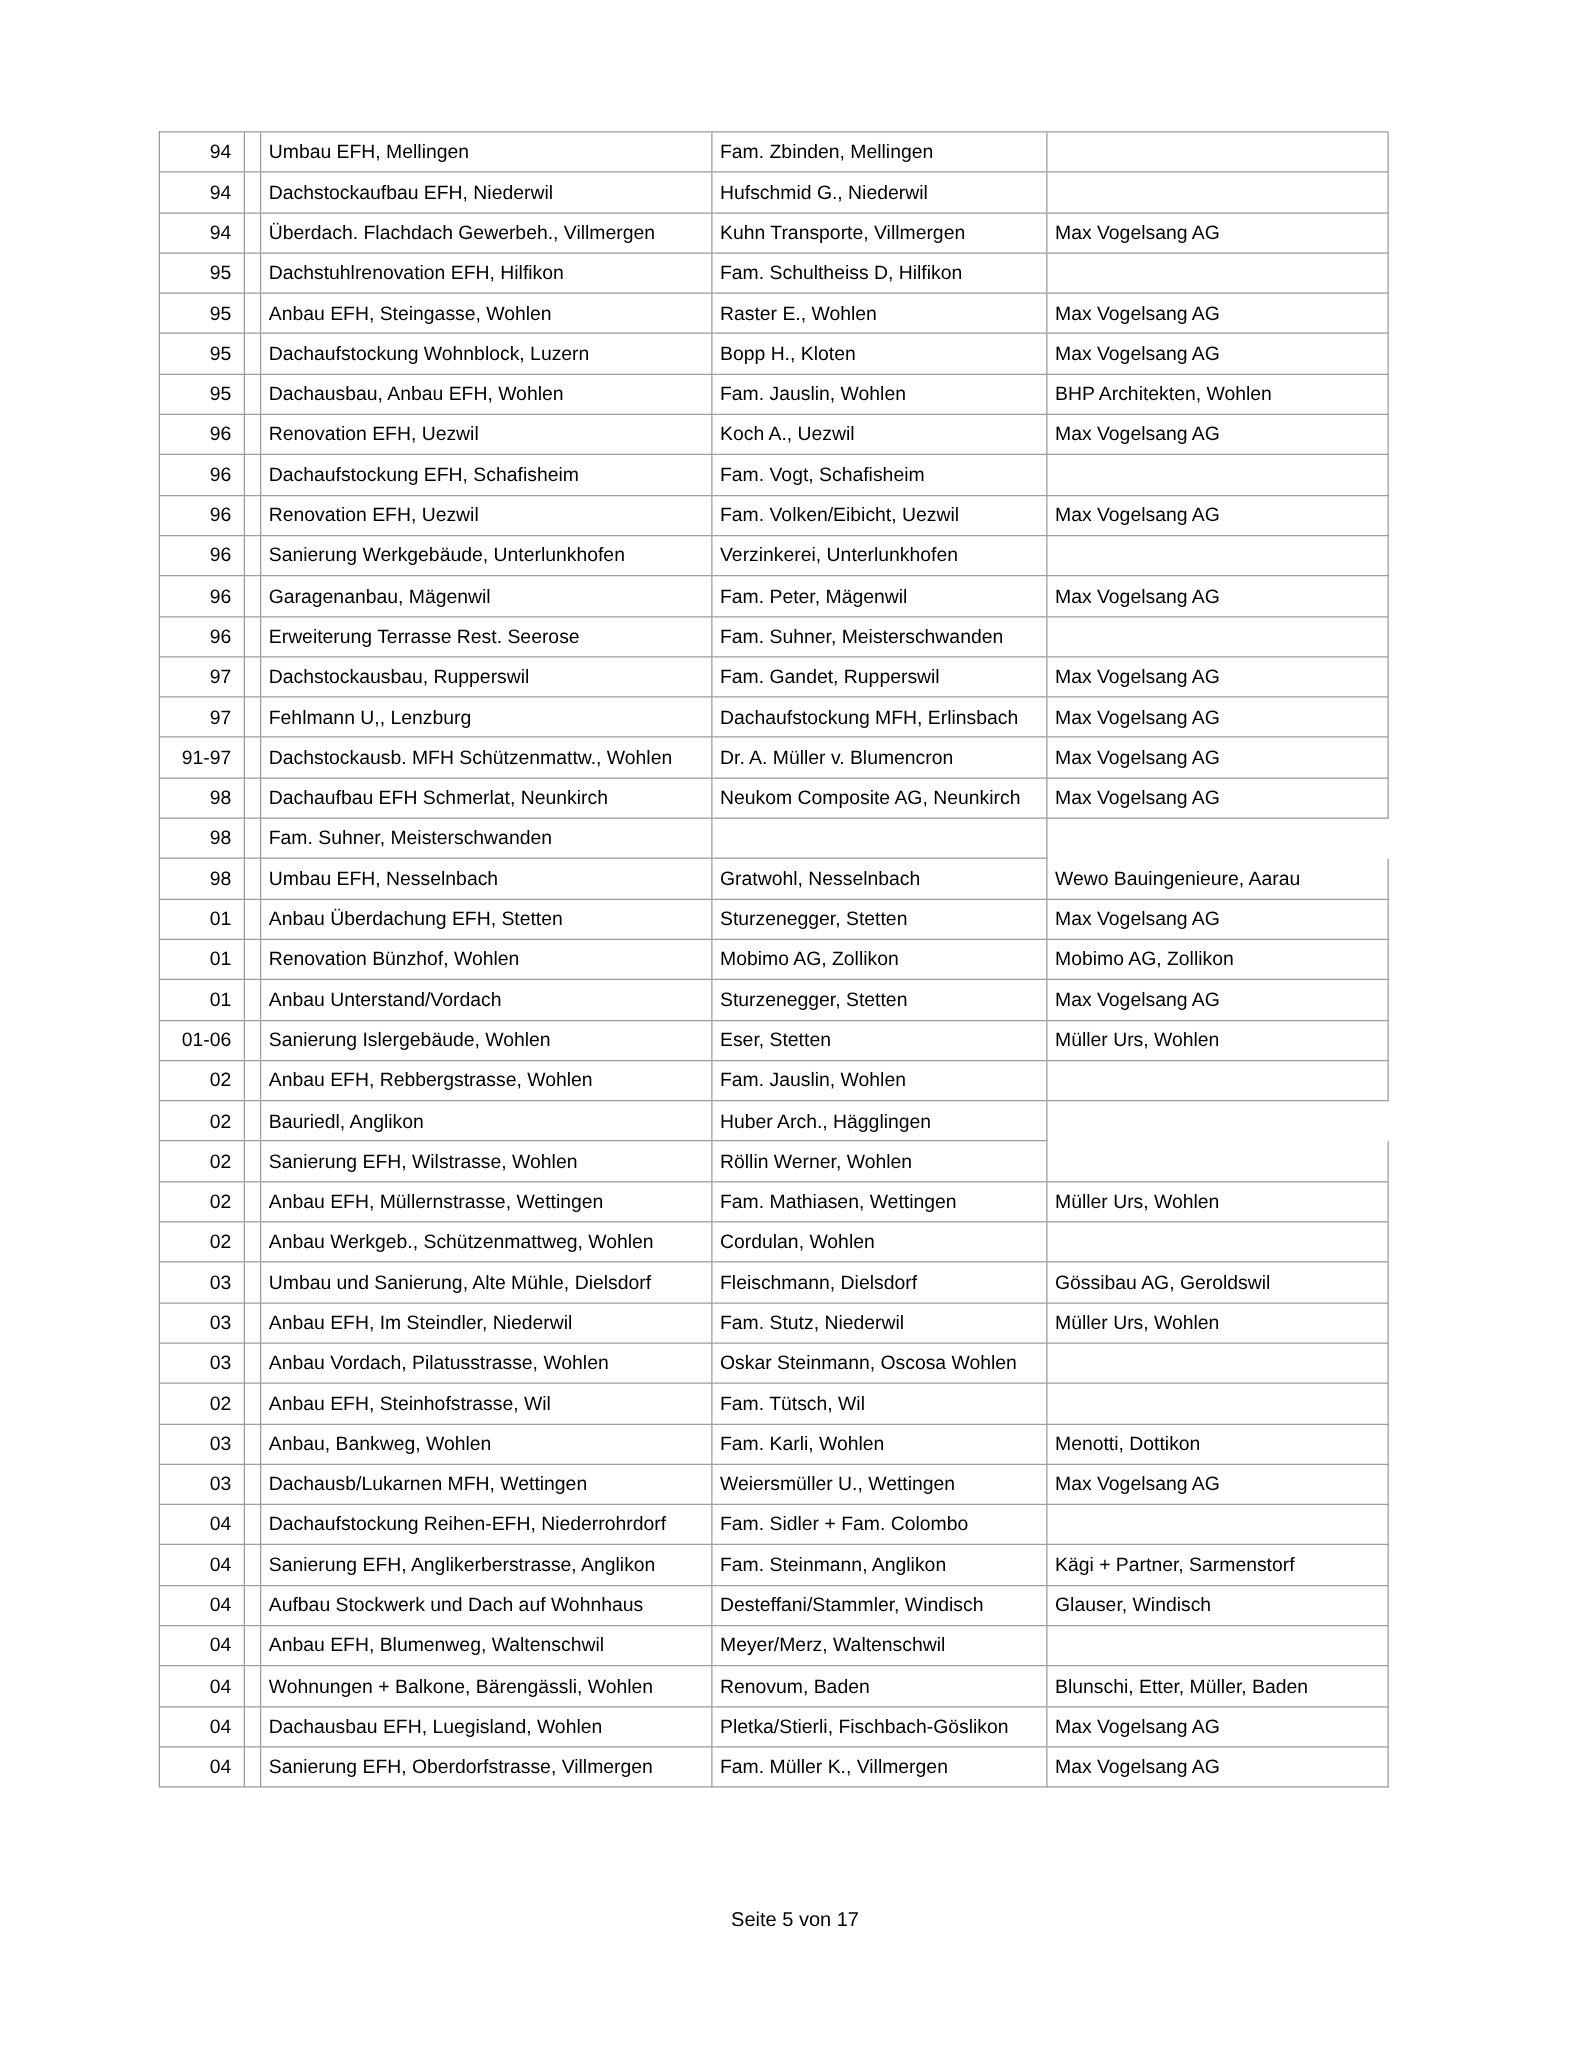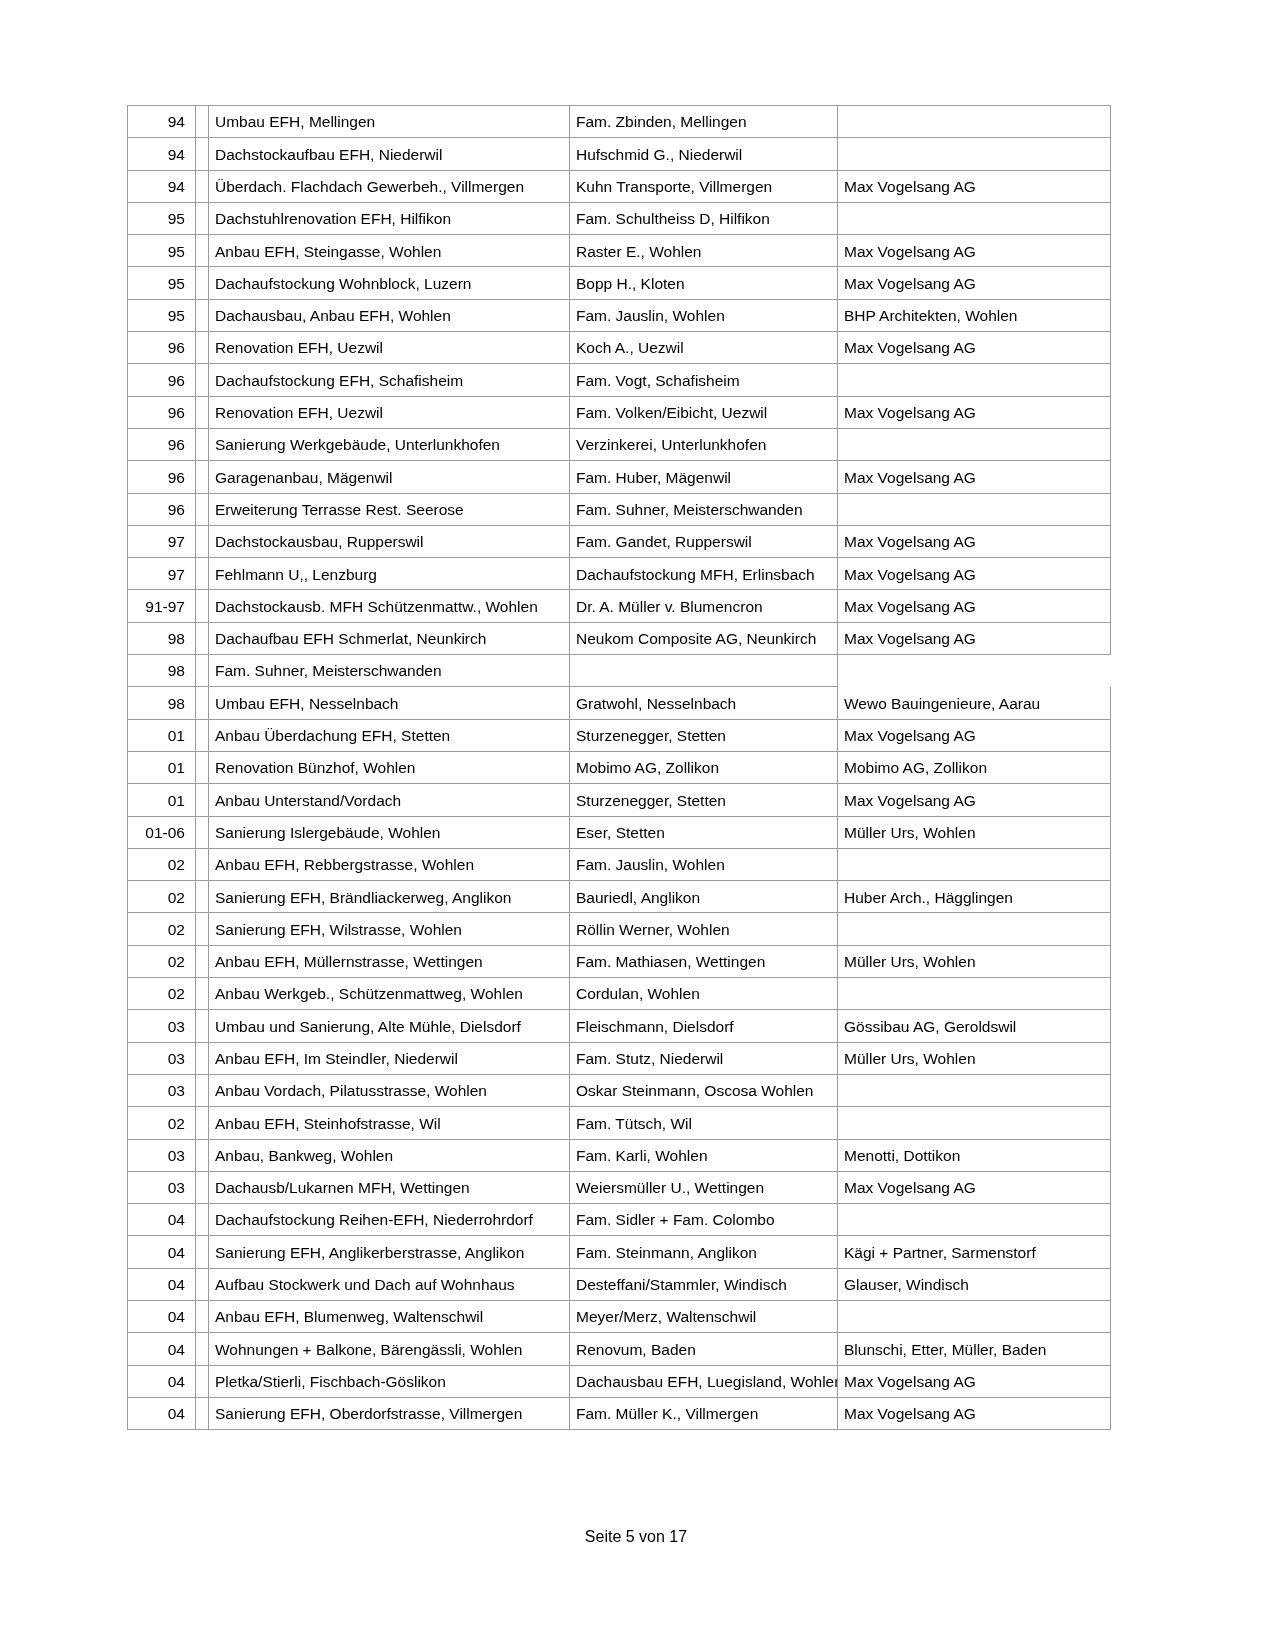--- a/index.html
+++ b/index.html
@@ -152,21 +152,21 @@
     <div class="ref-cell spacer"></div>
     <div class="ref-cell project">Sanierung Werkgebäude, Unterlunkhofen</div>
     <div class="ref-cell client">Verzinkerei, Unterlunkhofen</div>
     <div class="ref-cell architect"></div>
   </div>
 
   <div class="ref-row">
     <div class="ref-cell year">96</div>
     <div class="ref-cell spacer"></div>
     <div class="ref-cell project">Garagenanbau, Mägenwil</div>
-    <div class="ref-cell client">Fam. Huber, Mägenwil</div>
+    <div class="ref-cell client">Fam. Peter, Mägenwil</div>
     <div class="ref-cell architect">Max Vogelsang AG</div>
   </div>
 
   <div class="ref-row">
     <div class="ref-cell year">96</div>
     <div class="ref-cell spacer"></div>
     <div class="ref-cell project">Erweiterung Terrasse Rest. Seerose</div>
     <div class="ref-cell client">Fam. Suhner, Meisterschwanden</div>
     <div class="ref-cell architect"></div>
   </div>
@@ -254,21 +254,20 @@
     <div class="ref-cell year">02</div>
     <div class="ref-cell spacer"></div>
     <div class="ref-cell project">Anbau EFH, Rebbergstrasse, Wohlen</div>
     <div class="ref-cell client">Fam. Jauslin, Wohlen</div>
     <div class="ref-cell architect"></div>
   </div>
 
   <div class="ref-row">
     <div class="ref-cell year">02</div>
     <div class="ref-cell spacer"></div>
-    <div class="ref-cell project">Sanierung EFH, Brändliackerweg, Anglikon</div>
     <div class="ref-cell client">Bauriedl, Anglikon</div>
     <div class="ref-cell architect">Huber Arch., Hägglingen</div>
   </div>
 
   <div class="ref-row">
     <div class="ref-cell year">02</div>
     <div class="ref-cell spacer"></div>
     <div class="ref-cell project">Sanierung EFH, Wilstrasse, Wohlen</div>
     <div class="ref-cell client">Röllin Werner, Wohlen</div>
     <div class="ref-cell architect"></div>
@@ -374,22 +373,22 @@
     <div class="ref-cell year">04</div>
     <div class="ref-cell spacer"></div>
     <div class="ref-cell project">Wohnungen + Balkone, Bärengässli, Wohlen</div>
     <div class="ref-cell client">Renovum, Baden</div>
     <div class="ref-cell architect">Blunschi, Etter, Müller, Baden</div>
   </div>
 
   <div class="ref-row">
     <div class="ref-cell year">04</div>
     <div class="ref-cell spacer"></div>
+    <div class="ref-cell project">Dachausbau EFH, Luegisland, Wohlen</div>
     <div class="ref-cell client">Pletka/Stierli, Fischbach-Göslikon</div>
-    <div class="ref-cell project">Dachausbau EFH, Luegisland, Wohlen</div>
     <div class="ref-cell architect">Max Vogelsang AG</div>
   </div>
 
   <div class="ref-row">
     <div class="ref-cell year">04</div>
     <div class="ref-cell spacer"></div>
     <div class="ref-cell project">Sanierung EFH, Oberdorfstrasse, Villmergen</div>
     <div class="ref-cell client">Fam. Müller K., Villmergen</div>
     <div class="ref-cell architect">Max Vogelsang AG</div>
   </div>

